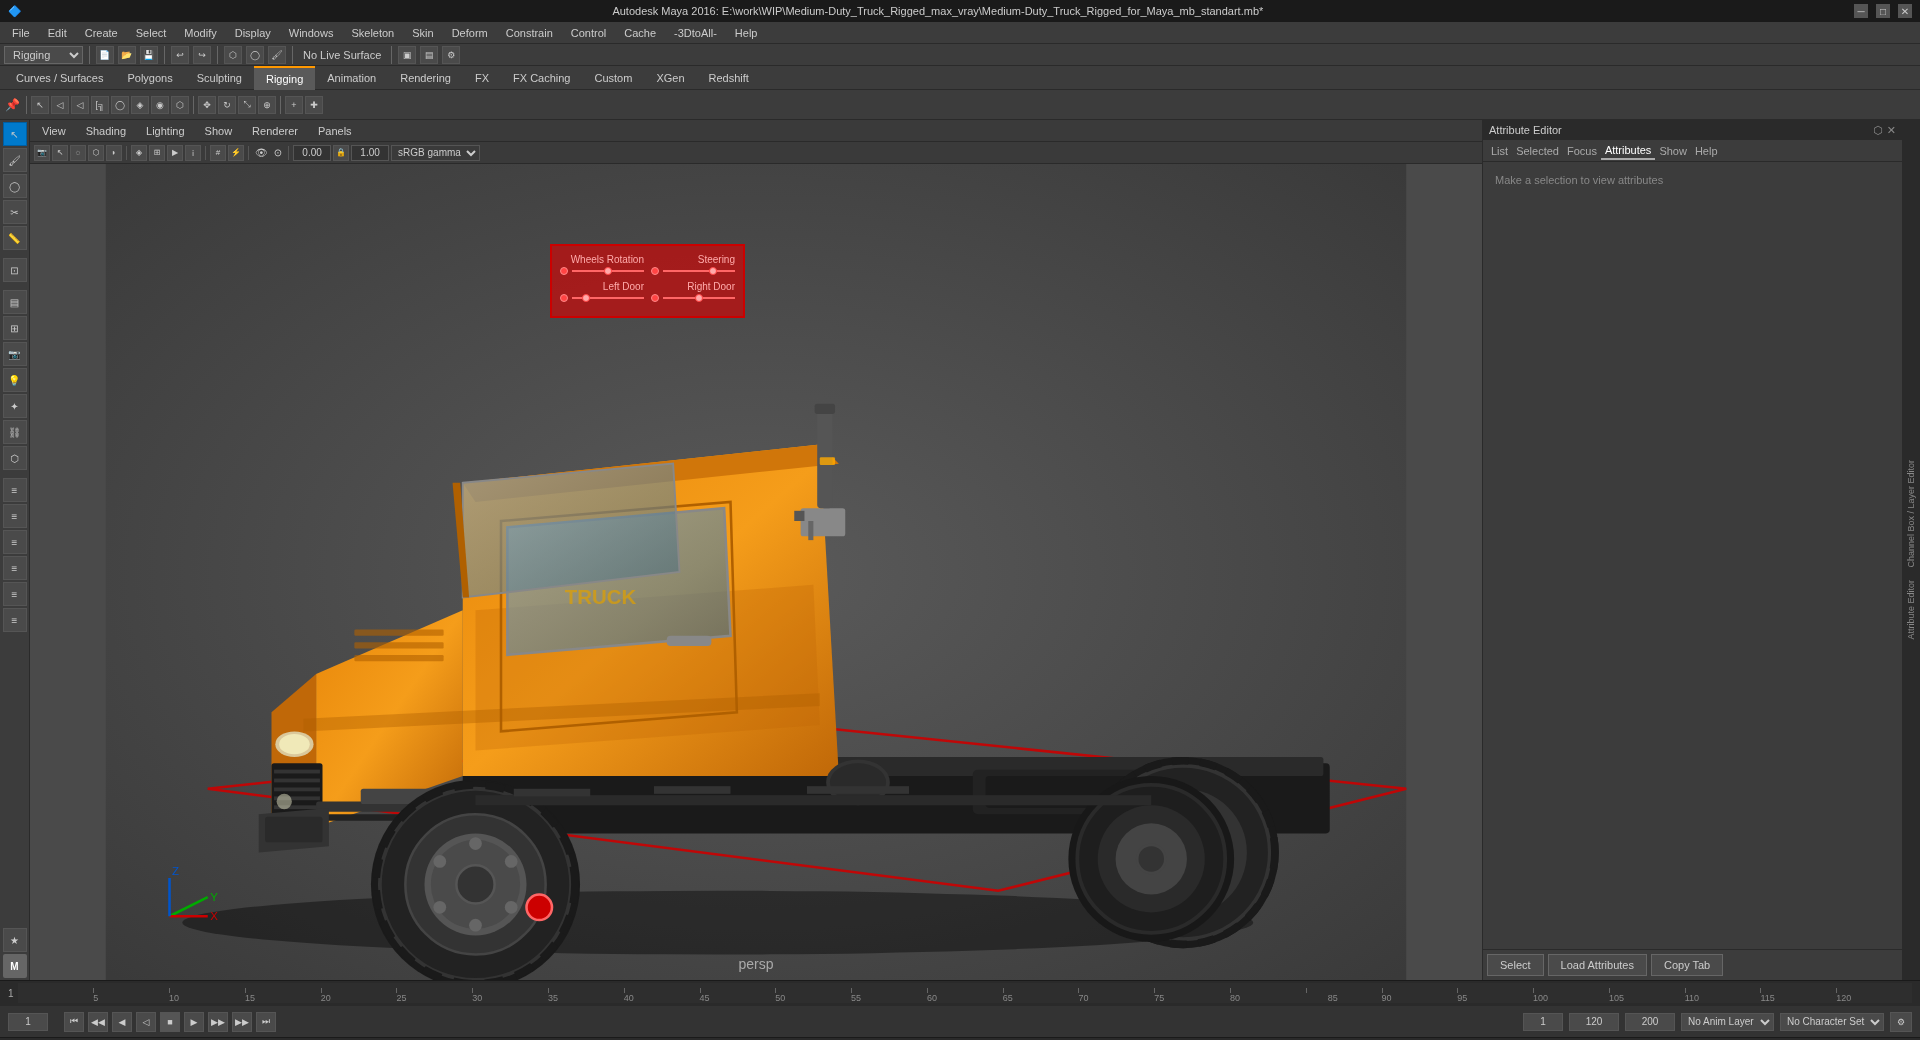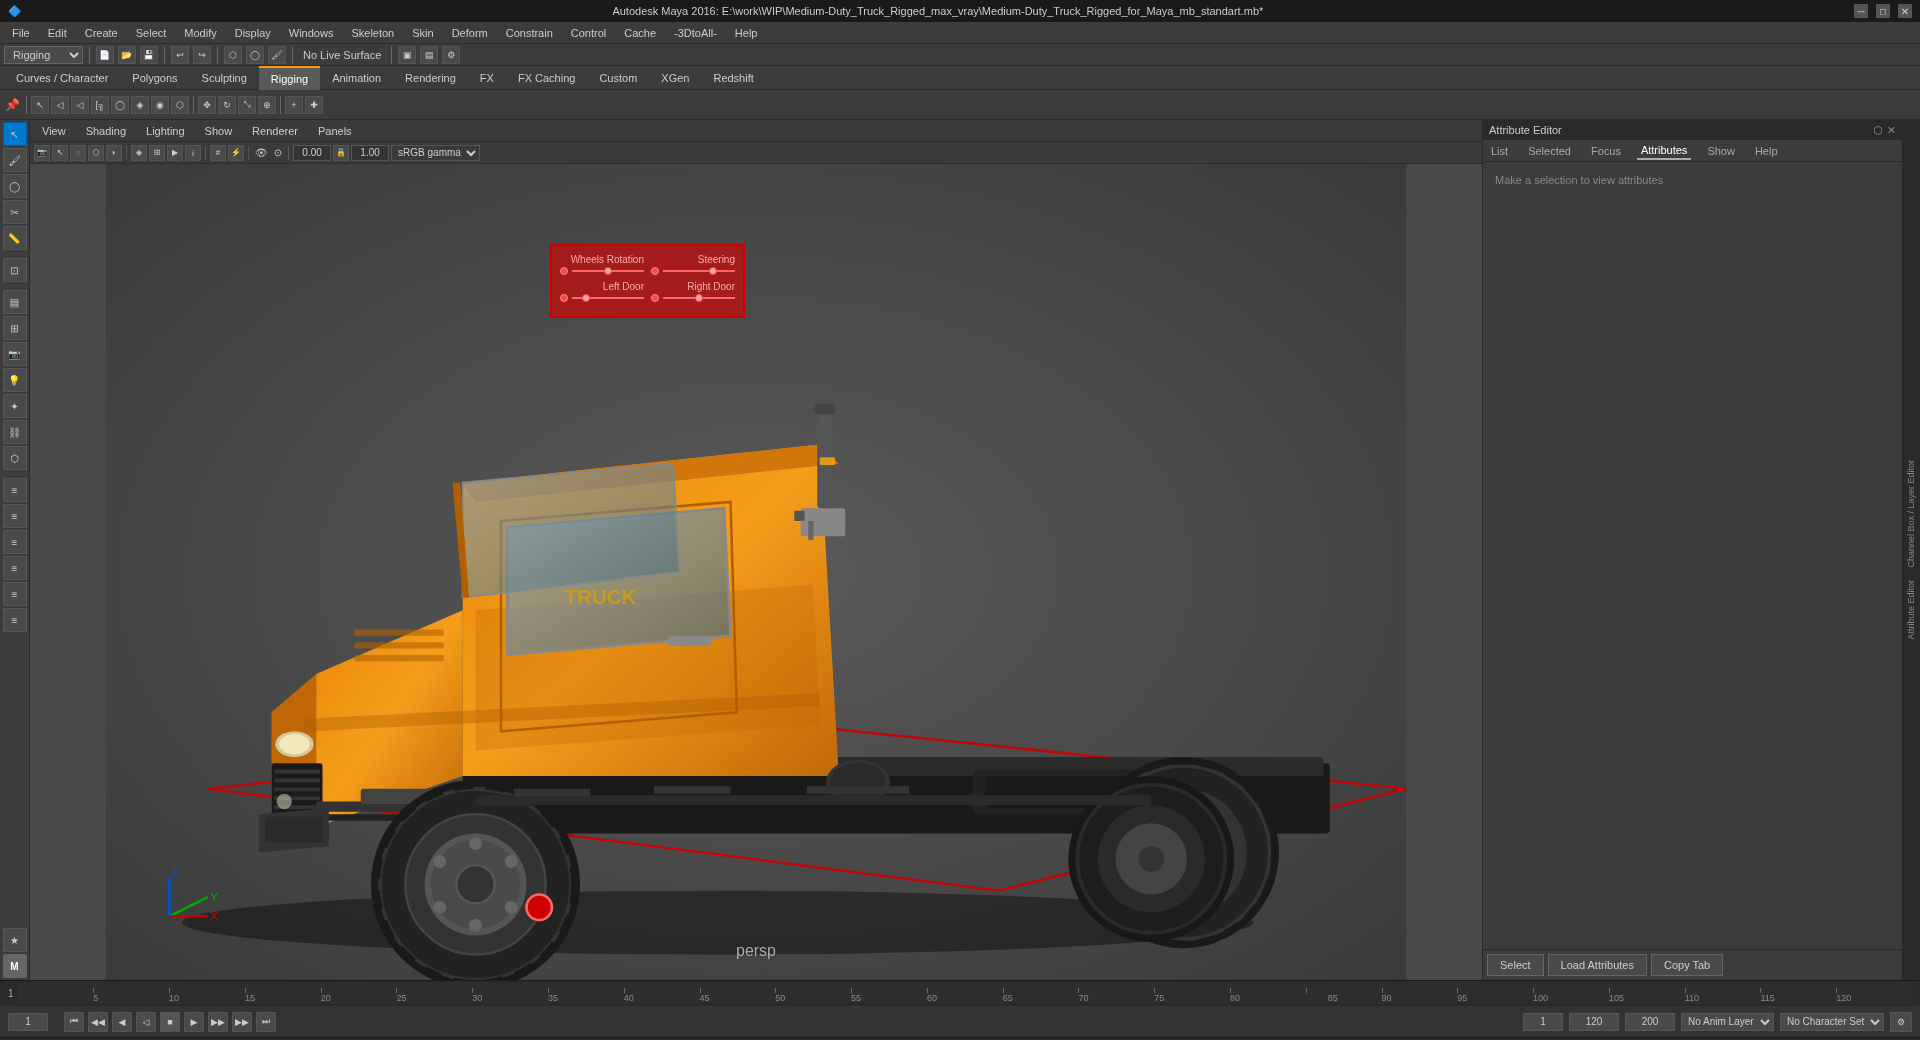--- a/index.html
+++ b/index.html
@@ -243,24 +243,24 @@
       background: #ffaaaa;
       border: 1px solid #ff4444;
       top: -3px;
       left: 50%;
       transform: translateX(-50%);
     }
 
     
     #persp-label {
       position: absolute;
-      bottom: 20px;
+      bottom: 8px;
       left: 50%;
       transform: translateX(-50%);
-      font-size: 16px;
+      font-size: 14px;
       color: #aaaaaa;
     }
 
     
     #right-panel {
       width: 420px;
       background: #3c3c3c;
       border-left: 1px solid #2a2a2a;
       display: flex;
       flex-direction: column;
@@ -404,21 +404,20 @@
       border-top: 1px solid #1a1a1a;
       font-size: 11px;
       color: #aaaaaa;
     }
 
     .attr-header-close { cursor: pointer; color: #888; }
 
     #attr-tabs-row {
       display: flex;
       align-items: center;
-      gap: 12px;
       justify-content: flex-end;
     }
 
     .vp-toolbar-icon {
       width: 16px;
       height: 16px;
       background: #4a4a4a;
       border: 1px solid #555;
       display: inline-flex;
       align-items: center;
@@ -518,21 +517,21 @@
   <span class="toolbar-icon">🖌</span>
   <div class="toolbar-separator"></div>
   <span style="font-size:11px;color:#ccc;padding:0 4px;">No Live Surface</span>
   <div class="toolbar-separator"></div>
   <span class="toolbar-icon">▣</span>
   <span class="toolbar-icon">▤</span>
   <span class="toolbar-icon">⚙</span>
 </div>
 
 <div id="tabsbar">
-  <span class="tab-item">Curves / Character</span>
+  <span class="tab-item">Curves / Surfaces</span>
   <span class="tab-item">Polygons</span>
   <span class="tab-item">Sculpting</span>
   <span class="tab-item active">Rigging</span>
   <span class="tab-item">Animation</span>
   <span class="tab-item">Rendering</span>
   <span class="tab-item">FX</span>
   <span class="tab-item">FX Caching</span>
   <span class="tab-item">Custom</span>
   <span class="tab-item">XGen</span>
   <span class="tab-item">Redshift</span>

